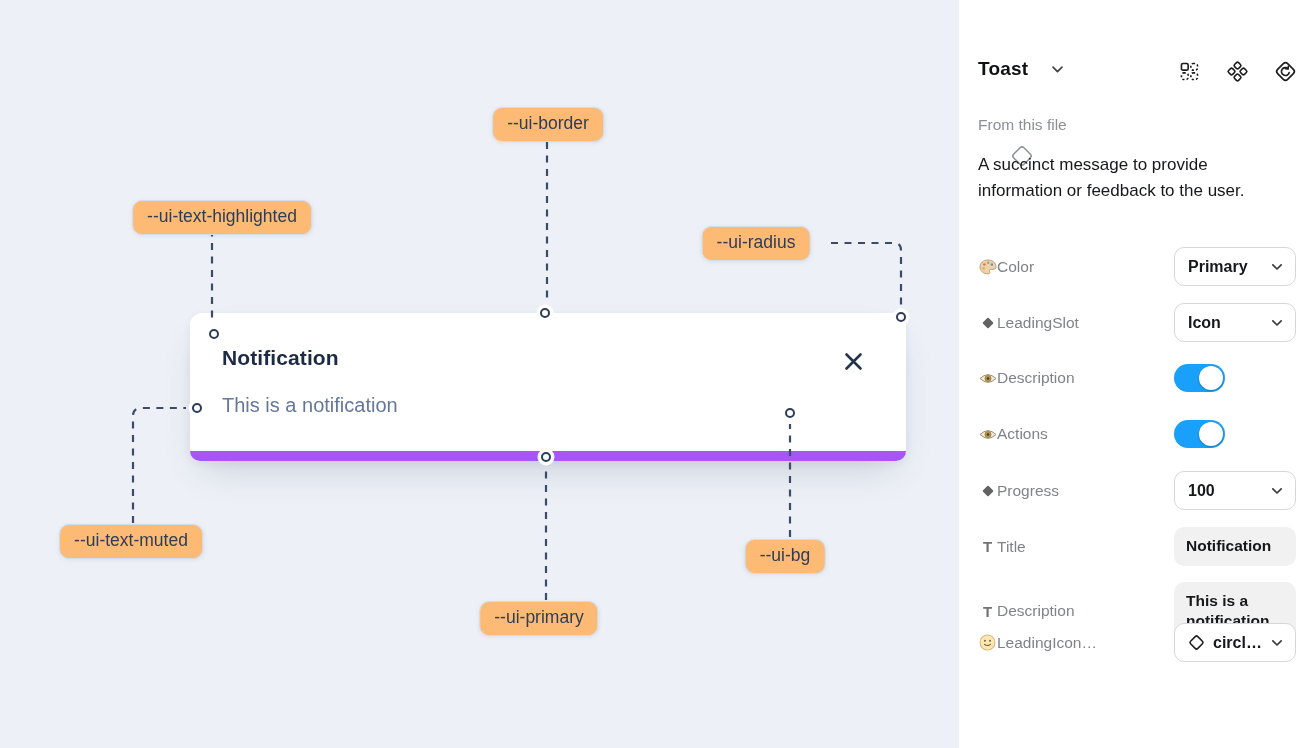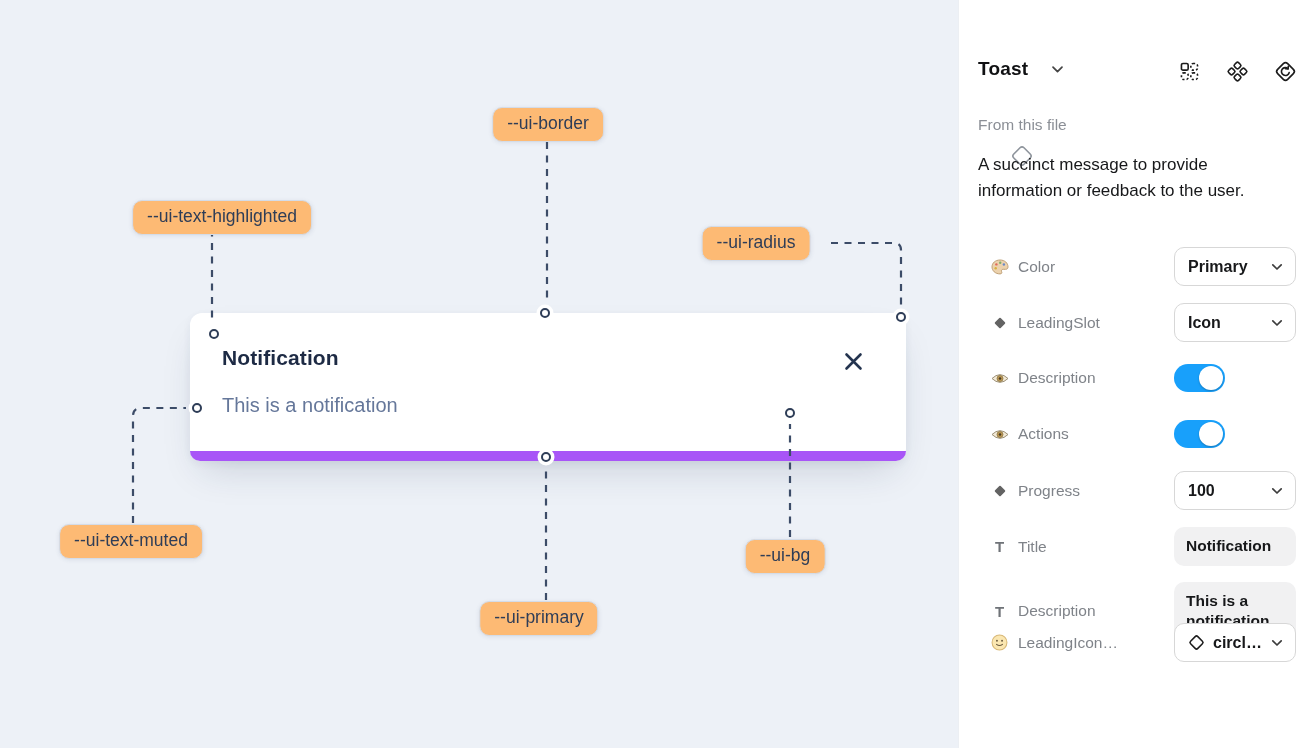--- a/index.html
+++ b/index.html
@@ -65,21 +65,21 @@
     display:flex; align-items:center; gap:10px;
     font-size:15.5px; color:#8b8f96;flex-direction:column;
   }
 
   .panel-desc {
     position:absolute; left:19px; top:152px; width:300px;
     font-size:17px; line-height:26px; color:#17181a;
   }
 
   .prop-row { position:absolute; left:19px; width:318px; display:flex; align-items:center; }
-  .prop-label { display:flex; align-items:center; gap:9px; font-size:15.5px; color:#7f8389;margin-left:12px; }
+  .prop-label { display:flex; align-items:center; font-size:15.5px; color:#7f8389; }
   .prop-icon { width:19px; display:flex; justify-content:center; align-items:center; }
   .t-icon { font-size:15px; font-weight:700; color:#6f7378; }
   .prop-control { position:absolute; left:168px; width:150px;padding-left:28px; }
 
   .dropdown {
     display:flex; align-items:center; height:39px;
     background:#fff; border:1px solid #d7d7d7; border-radius:10px;
     padding:0 12px 0 13px; font-size:16px; font-weight:600; color:#17181a;
     cursor:pointer; gap:8px;
   }

